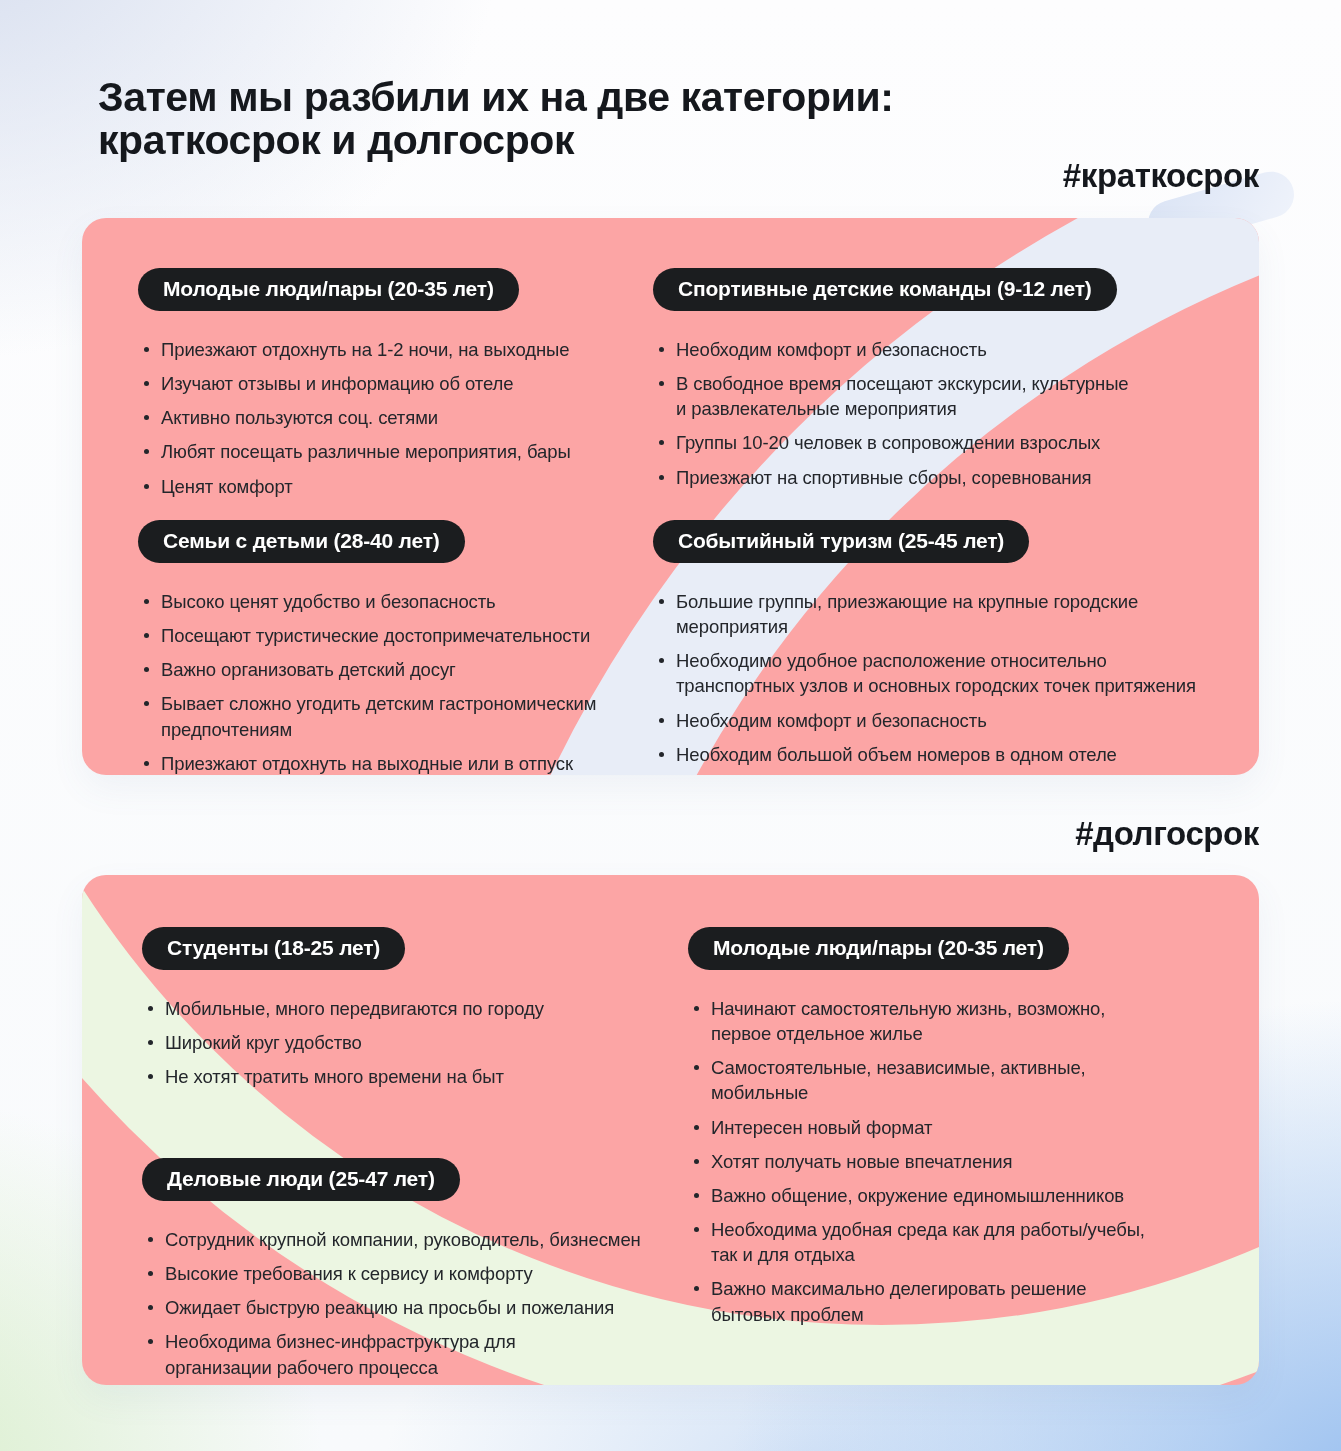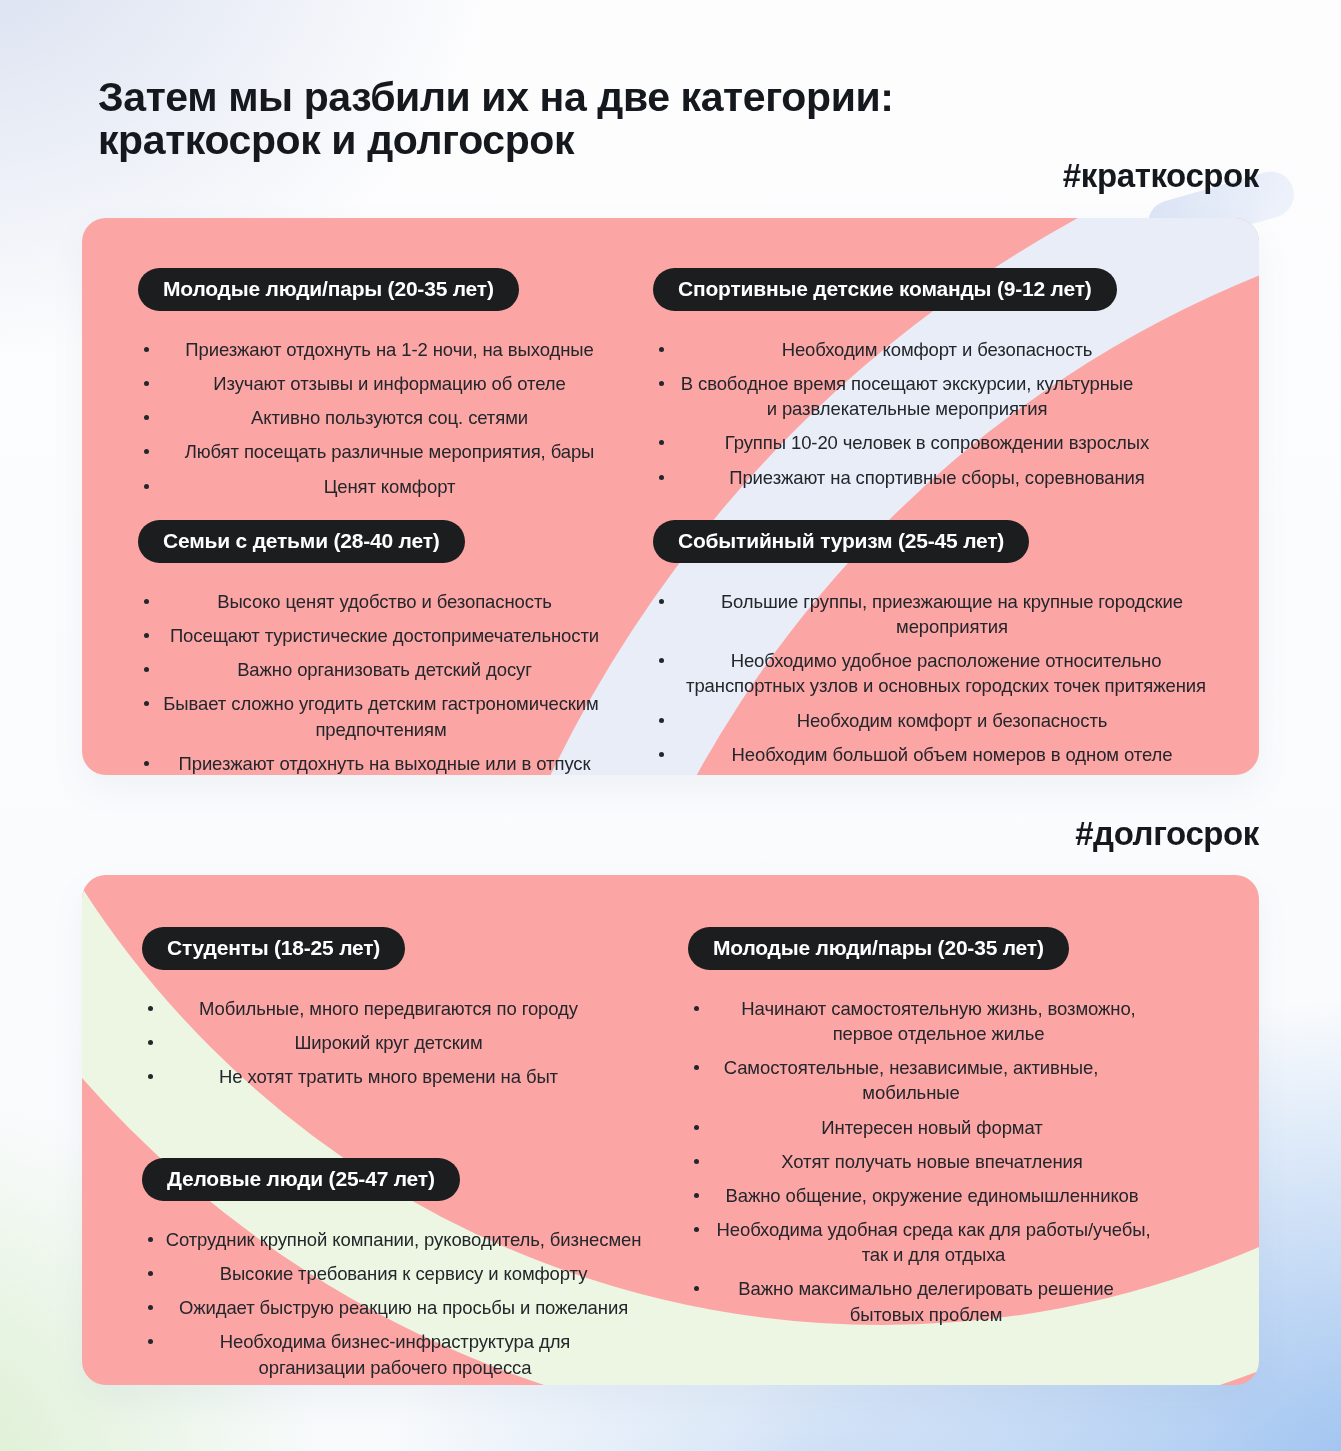--- a/index.html
+++ b/index.html
@@ -38,21 +38,21 @@
   .ring.green{left:-265px;top:-1565px;width:2130px;height:2130px;border:115px solid #ecf6e2;}
   .segment{position:absolute;z-index:1;}
   .pill{
     display:inline-block;background:#1b1d1f;color:#ffffff;
     font-size:21px;font-weight:700;letter-spacing:-.2px;
     padding:9px 25px 10px;border-radius:24px;white-space:nowrap;
   }
   ul.bullets{list-style:none;margin:26px 0 0;padding:0;}
   ul.bullets li{
     position:relative;padding-left:23px;margin-bottom:9px;
-    font-size:18.5px;line-height:1.36;color:#23262b;letter-spacing:-.1px;text-align:center;
+    font-size:18.5px;line-height:1.36;color:#23262b;letter-spacing:-.1px;
   }
   ul.bullets li::before{
     content:"";position:absolute;left:6px;top:10px;width:5px;height:5px;border-radius:50%;background:#23262b;
   }
 </style>
 </head>
 <body>
 
 <h1 class="page-title">
   <span>Затем мы разбили их на две категории:</span><br>
@@ -111,21 +111,21 @@
 
 <div class="hashtag long">#долгосрок</div>
 
 <section class="card long">
   <div class="ring green"></div>
 
   <div class="segment" style="left:60px;top:52px;width:470px;">
     <div class="pill">Студенты (18-25 лет)</div>
     <ul class="bullets">
       <li>Мобильные, много передвигаются по городу</li>
-      <li>Широкий круг детским</li>
+      <li>Широкий круг удобство</li>
       <li>Не хотят тратить много времени на быт</li>
     </ul>
   </div>
 
   <div class="segment" style="left:606px;top:52px;width:465px;">
     <div class="pill">Молодые люди/пары (20-35 лет)</div>
     <ul class="bullets">
       <li style="width:455px;">Начинают самостоятельную жизнь, возможно, первое отдельное жилье</li>
       <li style="width:400px;">Самостоятельные, независимые, активные, мобильные</li>
       <li>Интересен новый формат</li>

